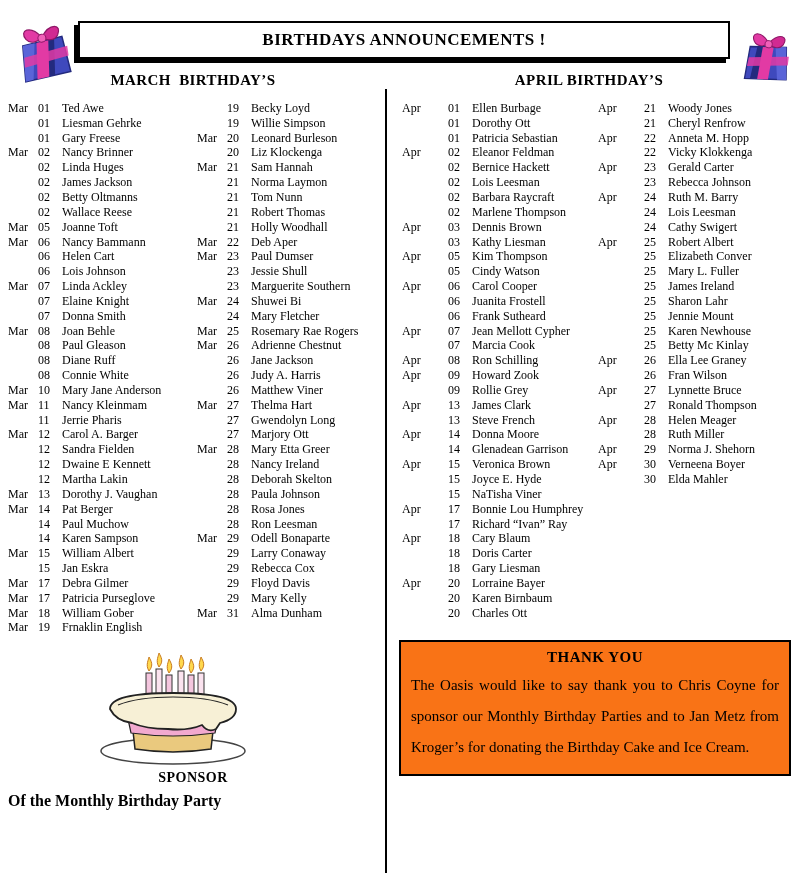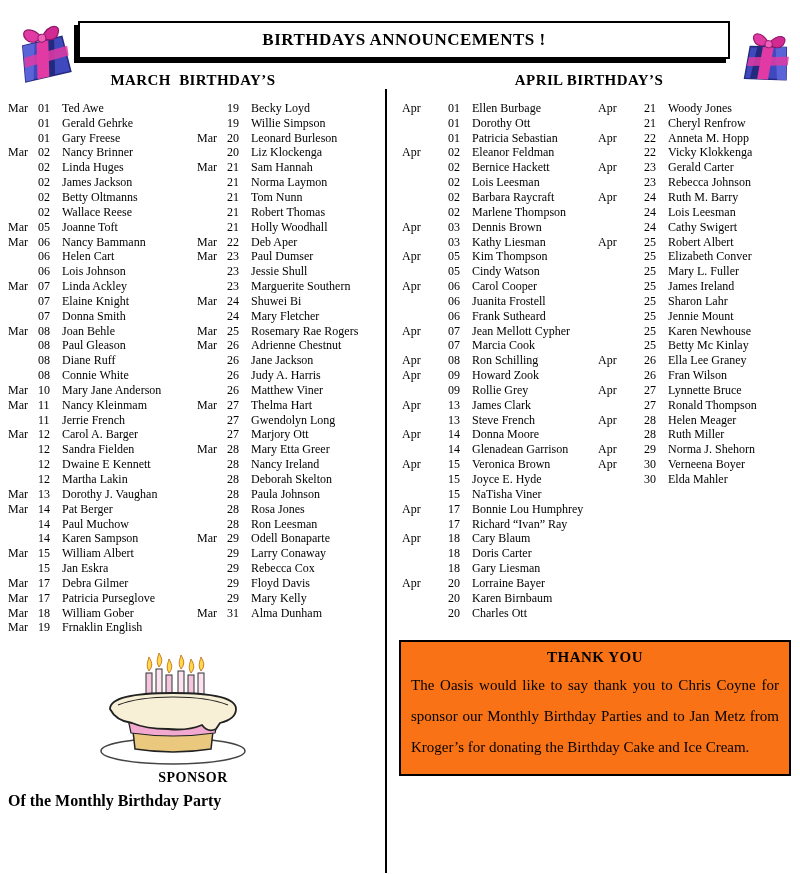--- a/index.html
+++ b/index.html
@@ -92,21 +92,21 @@
 
   <div id="march-col1" class="col march">
       <div class="row">
         <span class="m">Mar</span>
         <span class="d">01</span>
         <span class="n">Ted Awe</span>
       </div>
       <div class="row">
         <span class="m"></span>
         <span class="d">01</span>
-        <span class="n">Gerald Gehrke</span>
+        <span class="n">Liesman Gehrke</span>
       </div>
       <div class="row">
         <span class="m"></span>
         <span class="d">01</span>
         <span class="n">Gary Freese</span>
       </div>
       <div class="row">
         <span class="m">Mar</span>
         <span class="d">02</span>
         <span class="n">Nancy Brinner</span>
@@ -192,21 +192,21 @@
         <span class="n">Mary Jane Anderson</span>
       </div>
       <div class="row">
         <span class="m">Mar</span>
         <span class="d">11</span>
         <span class="n">Nancy Kleinmam</span>
       </div>
       <div class="row">
         <span class="m"></span>
         <span class="d">11</span>
-        <span class="n">Jerrie French</span>
+        <span class="n">Jerrie Pharis</span>
       </div>
       <div class="row">
         <span class="m">Mar</span>
         <span class="d">12</span>
         <span class="n">Carol A. Barger</span>
       </div>
       <div class="row">
         <span class="m"></span>
         <span class="d">12</span>
         <span class="n">Sandra Fielden</span>

